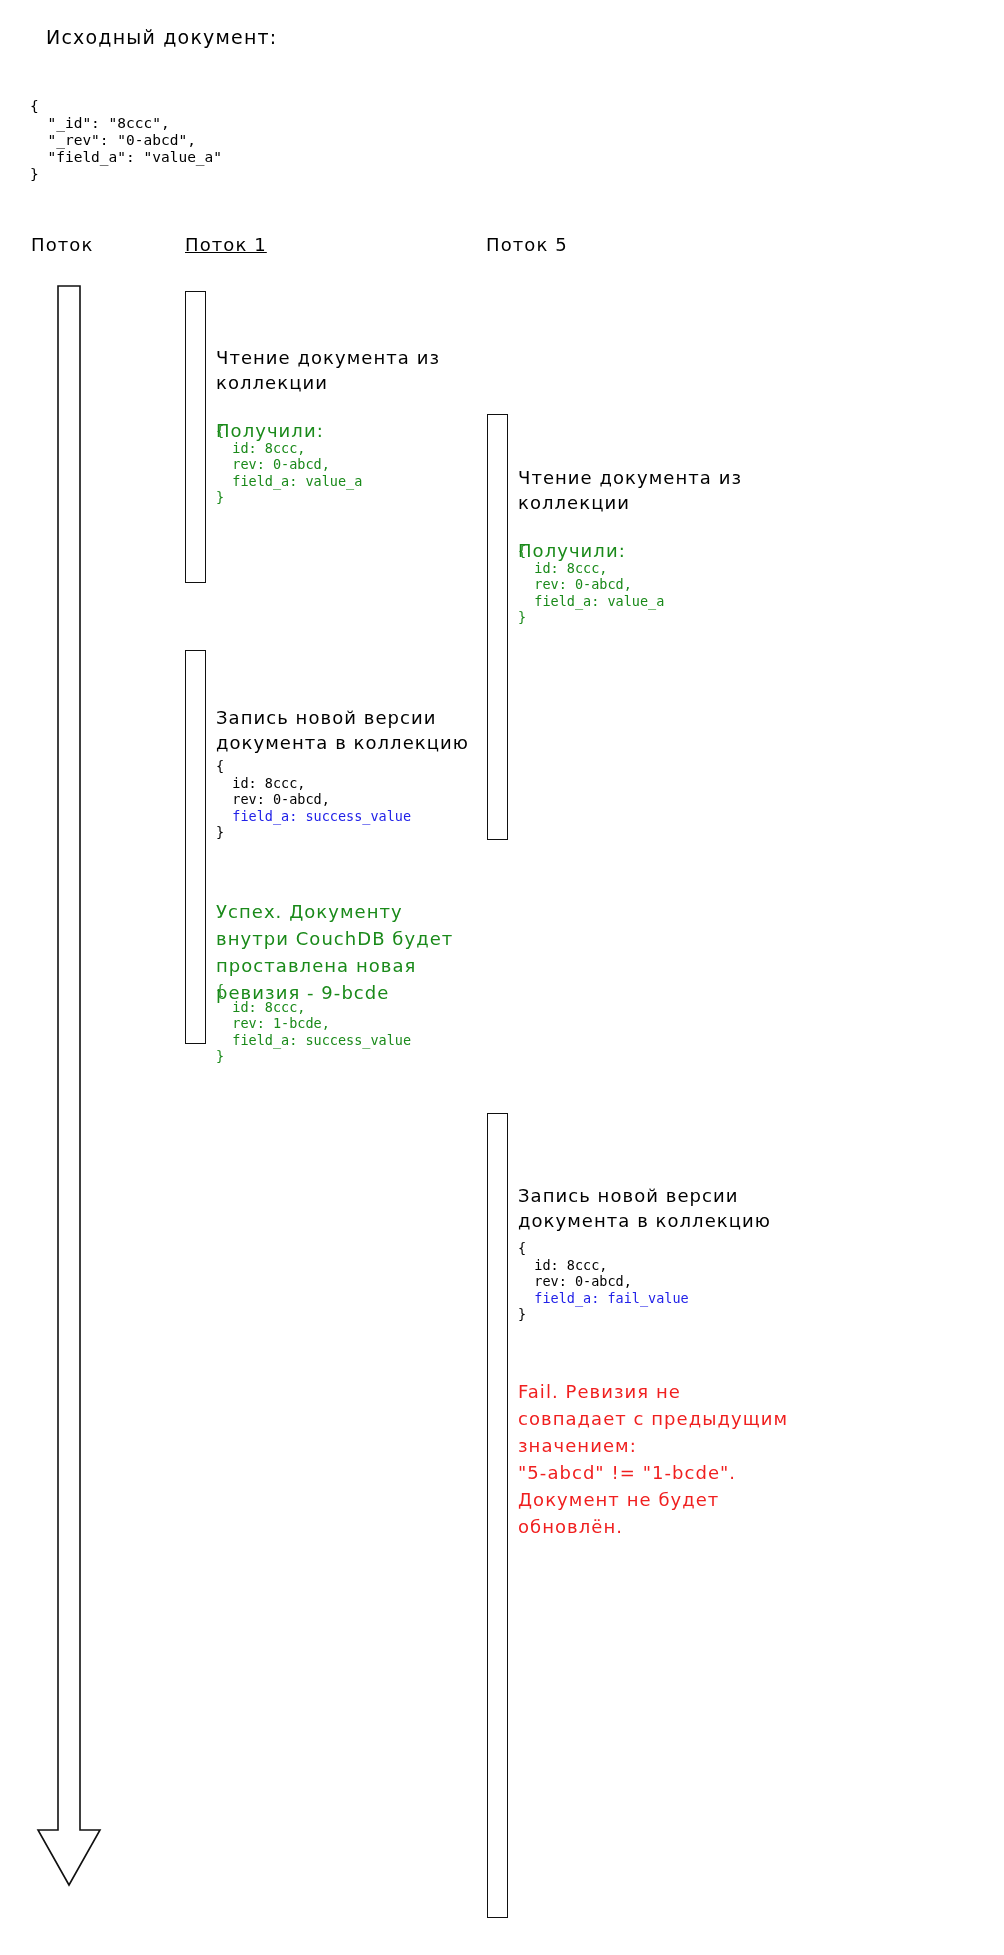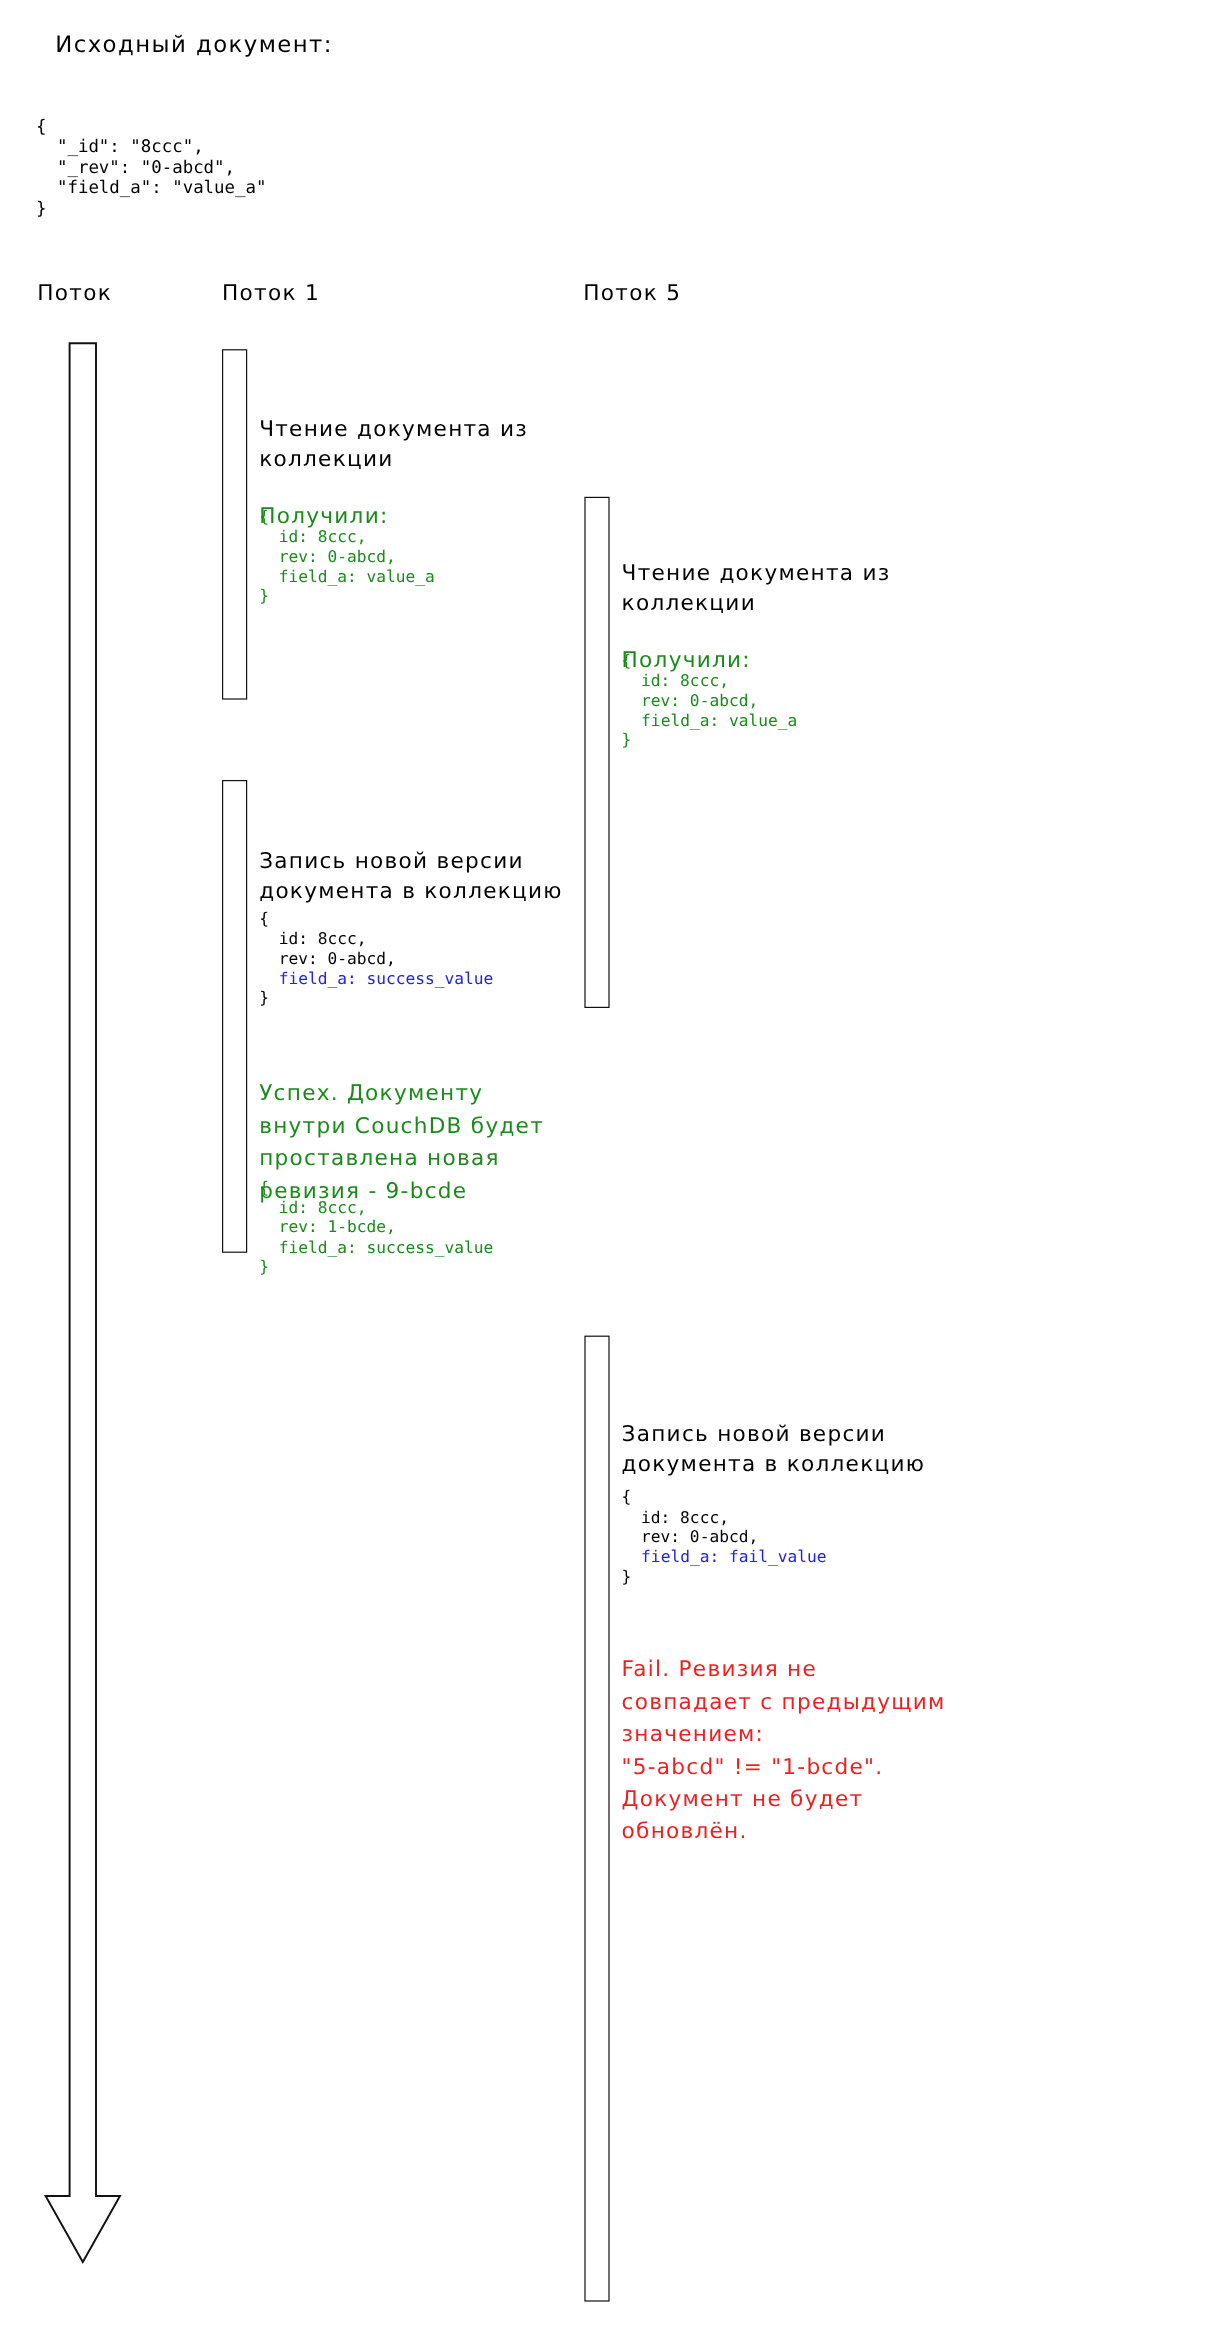--- a/index.html
+++ b/index.html
@@ -41,21 +41,21 @@
   
   .col-header {
     font-family: "DejaVu Sans", sans-serif;
     font-size: 18px;
     letter-spacing: 1.1px;
     color: #000;
     top: 234px;
     white-space: pre;
   }
   #header-time   { left: 31px; }
-  #header-thread1{ left: 185px; }
+  #header-thread1{ left: 185px; text-decoration: underline; }
   #header-thread2{ left: 486px; }
 
   
   #time-arrow {
     left: 30px;
     top: 285px;
   }
 
   
   .lifeline {

